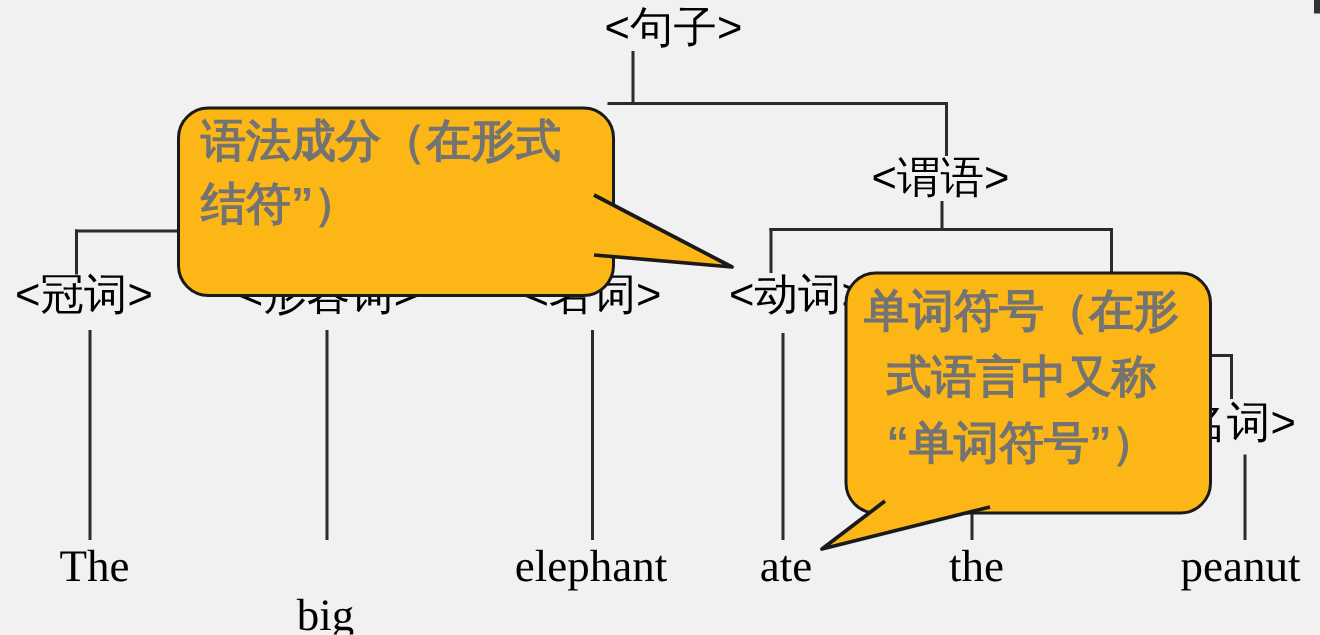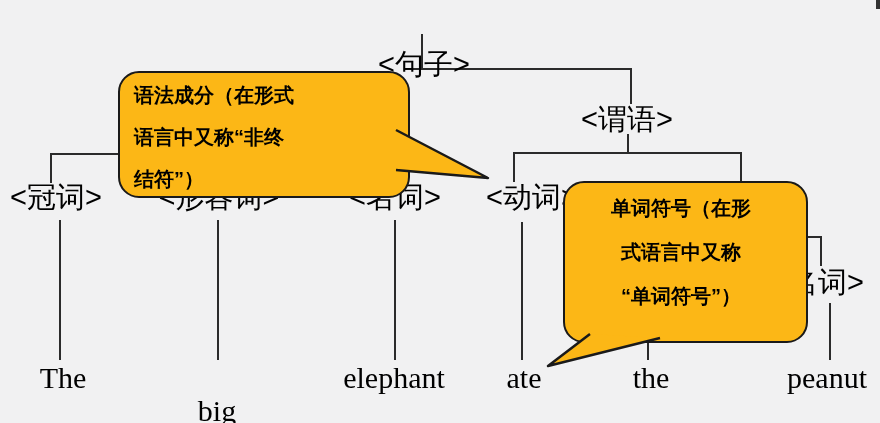--- a/index.html
+++ b/index.html
@@ -25,22 +25,22 @@
     text-align:right;
   }
   .bubble{
     position:absolute;
     background:var(--bubble,#fcb716);
     border:2.5px solid #1a1a1a;
     border-radius:21px;
     box-sizing:border-box;
   }
   .bubble-text{
-    position:absolute;color:#000000;
-    font-size:20px;font-weight:600;line-height:42px;
+    position:absolute;color:#737373;
+    font-size:30px;font-weight:600;line-height:42px;
     font-family:"Liberation Sans",sans-serif;
     white-space:nowrap;
   }
   .bubble-text div{display:block;}
   .tail{position:absolute;}
   #corner-mark{position:absolute;background:#333;}
 </style>
 </head>
 <body>
 
@@ -63,21 +63,21 @@
   <div class="edge" style="left:740px;top:236px;width:82px;height:2px;"></div>
   <div class="edge" style="left:820px;top:236px;width:2px;height:30px;"></div>
 
   <div class="edge" style="left:59px;top:220px;width:2px;height:140px;"></div>
   <div class="edge" style="left:217px;top:220px;width:2px;height:140px;"></div>
   <div class="edge" style="left:394px;top:220px;width:2px;height:140px;"></div>
   <div class="edge" style="left:521px;top:222px;width:2px;height:138px;"></div>
   <div class="edge" style="left:647px;top:300px;width:2px;height:60px;"></div>
   <div class="edge" style="left:829px;top:303px;width:2px;height:57px;"></div>
 
-  <div class="node" style="left:424px;top:4px;margin-top:45px;">&lt;句子&gt;</div>
+  <div class="node" style="left:449px;top:4px;">&lt;句子&gt;</div>
   <div class="node" style="left:627px;top:104px;text-align:right;">&lt;谓语&gt;</div>
 
   <div class="node" style="left:56px;top:182px;">&lt;冠词&gt;</div>
   <div class="node" style="left:219px;top:182px;">&lt;形容词&gt;</div>
   <div class="node" style="left:395px;top:182px;">&lt;名词&gt;</div>
   <div class="node" style="left:532px;top:182px;">&lt;动词&gt;</div>
   <div class="node" style="left:818px;top:267px;">&lt;名词&gt;</div>
 
   <div class="word" style="left:63px;top:362px;">The</div>
   <div class="word" style="left:217px;top:362px;margin-top:33px;">big</div>
@@ -85,21 +85,20 @@
   <div class="word" style="left:524px;top:362px;">ate</div>
   <div class="word" style="left:651px;top:362px;">the</div>
   <div class="word" style="left:827px;top:362px;">peanut</div>
 
   <div class="bubble" style="left:118px;top:71px;width:292px;height:127px;"></div>
   <svg class="tail" style="left:385px;top:120px;" width="110" height="65">
     <path d="M11,10 L103,58 L11,50" fill="#fcb716" stroke="#1a1a1a" stroke-width="2.5" stroke-linejoin="round"></path>
   </svg>
   <div class="bubble-text" style="left:134px;top:74px;text-align:left;">
     <div>语法成分（在形式</div>
-    <div>语言中又称“非终</div>
     <div>结符”）</div>
   </div>
 
   <div class="bubble" style="left:563px;top:181px;width:245px;height:162px;"></div>
   <svg class="tail" style="left:533px;top:326px;" width="140" height="48">
     <path d="M57,8 L15,40 L127,12" fill="#fcb716" stroke="#1a1a1a" stroke-width="2.5" stroke-linejoin="round"></path>
   </svg>
   <div class="bubble-text" style="left:563px;top:186px;width:236px;text-align:center;line-height:44px;">
     <div>单词符号（在形</div>
     <div>式语言中又称</div>

